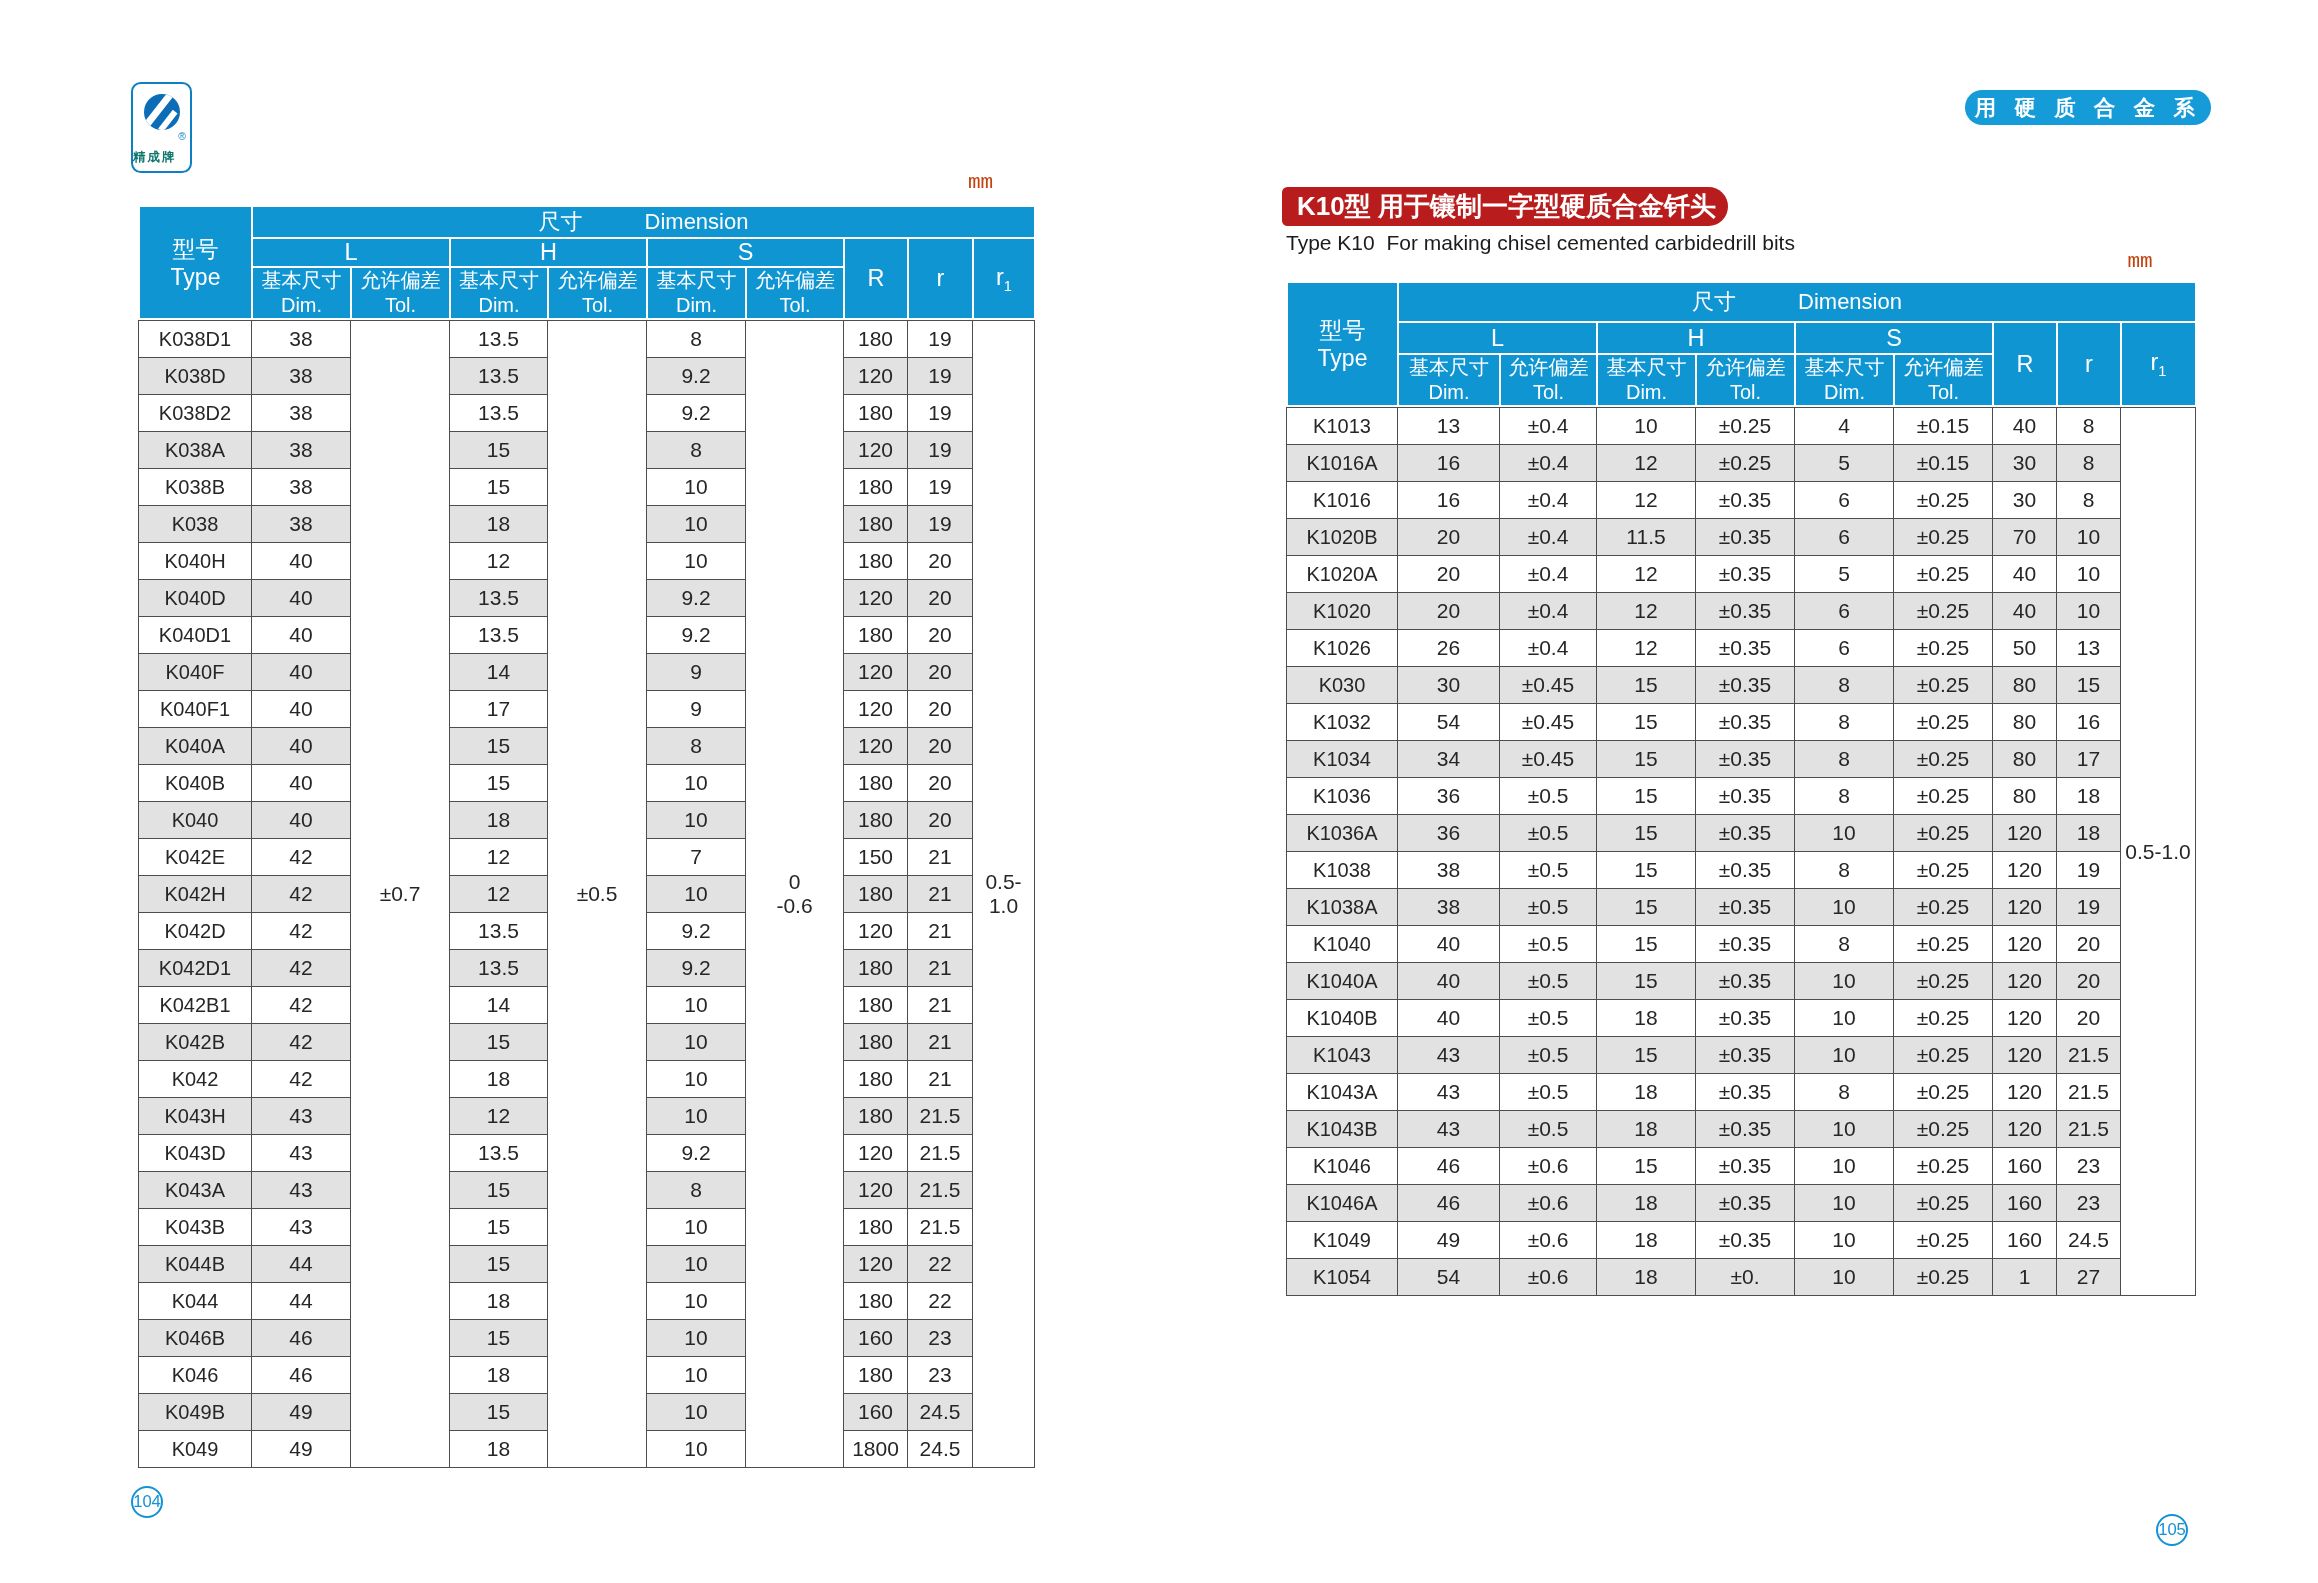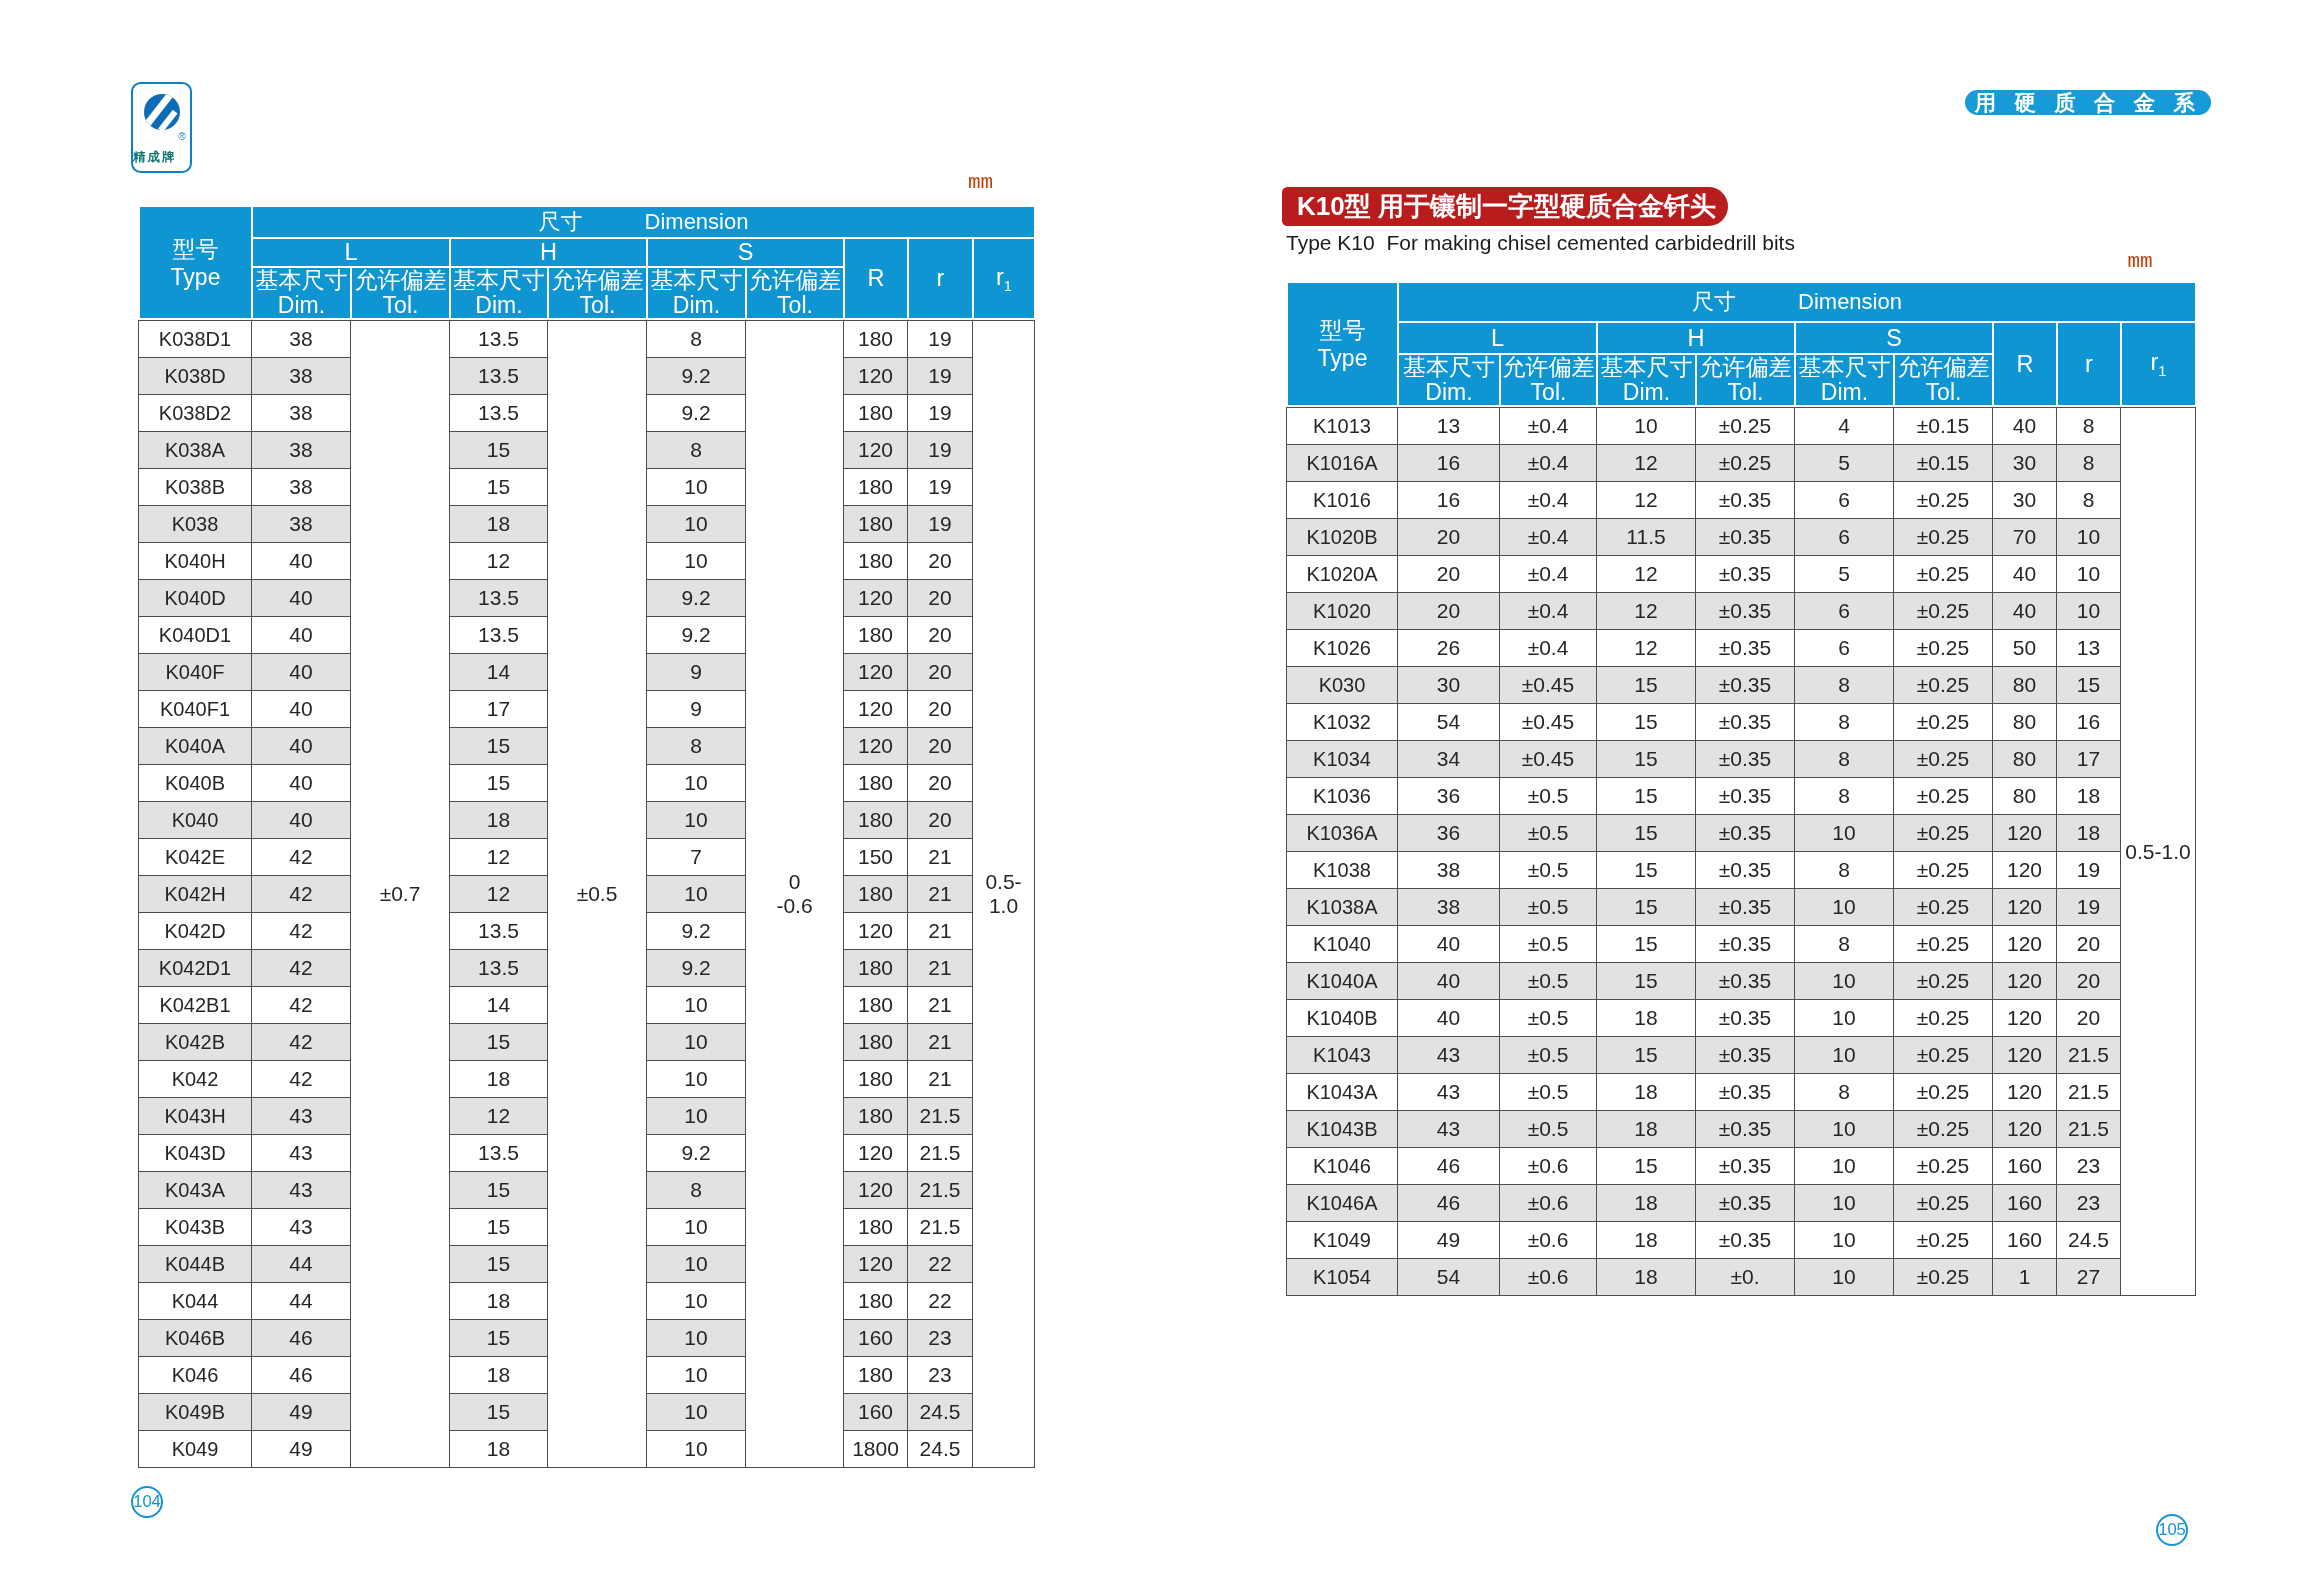--- a/index.html
+++ b/index.html
@@ -12,21 +12,21 @@
   .logo-circle{position:absolute;left:11px;top:9.7px;width:36px;height:36px;border-radius:50%;
                background:#0c6cb5;overflow:hidden;}
   .logo-slash{position:absolute;background:#ffffff;}
   .logo-slash.s1{width:7px;height:48px;left:9.7px;top:-7px;transform:rotate(38deg);}
   .logo-slash.s2{width:5.5px;height:23.5px;left:21px;top:15px;transform:rotate(38deg);}
   .logo-reg{position:absolute;right:4.1px;top:47px;font-size:10.4px;color:#0e7fc2;}
   .logo-brand{position:absolute;left:0;right:0;bottom:5.5px;text-align:left;
               font-size:12.4px;font-weight:bold;color:#0f766e;letter-spacing:2.1px;}
 
   
-  .series-pill{position:absolute;left:1965px;top:90px;width:246px;height:25px;background:#149bd8;
+  .series-pill{position:absolute;left:1965px;top:90px;width:246px;height:35px;background:#149bd8;
                border-radius:17.3px;color:#ffffff;font-size:21.4px;font-weight:bold;letter-spacing:6.2px;
                display:flex;align-items:center;justify-content:center;white-space:nowrap;}
 
   
   .k10-banner{position:absolute;left:1282px;top:187px;width:446px;height:39px;background:#b91c1c;
               border-radius:5.5px 19.4px 19.4px 5.5px;color:#ffffff;font-size:26px;font-weight:bold;
               display:flex;align-items:center;padding-left:15px;box-sizing:border-box;white-space:nowrap;}
   .k10-subtitle{position:absolute;left:1286px;top:231px;font-size:21px;color:#1c1c1c;white-space:pre;}
 
   
@@ -40,21 +40,21 @@
   .tbl-wrap.right{left:1286px;top:281px;width:907px;}
 
   table{border-collapse:collapse;table-layout:fixed;width:100%;}
   .head-tbl th{background:#1095d3;color:#ffffff;font-weight:normal;text-align:center;
                vertical-align:middle;border:2.1px solid #ffffff;padding:0;}
   .head-tbl{background:#1095d3;}
   .hd-type{font-size:23px;line-height:28px;}
   .hd-dim{font-size:22px;}
   .hd-dim .gap{display:inline-block;width:62px;}
   .hd-lhs{font-size:23.5px;}
-  .hd-sub{font-size:23px;line-height:25px;}
+  .hd-sub{font-size:20px;line-height:25px;}
   .hd-r{font-size:23.5px;}
   .hd-r sub{font-size:0.62em;}
 
   .data-tbl td{border:1.4px solid #4d4d4d;text-align:center;vertical-align:middle;
                font-size:21px;height:36px;padding:0;background:#ffffff;}
   .data-tbl tr:nth-child(even) td{background:#e2e2e3;}
   .data-tbl td.merged{background:#ffffff !important;font-size:21px;}
   .data-tbl td.cell-type{font-size:20px;}
 
   

